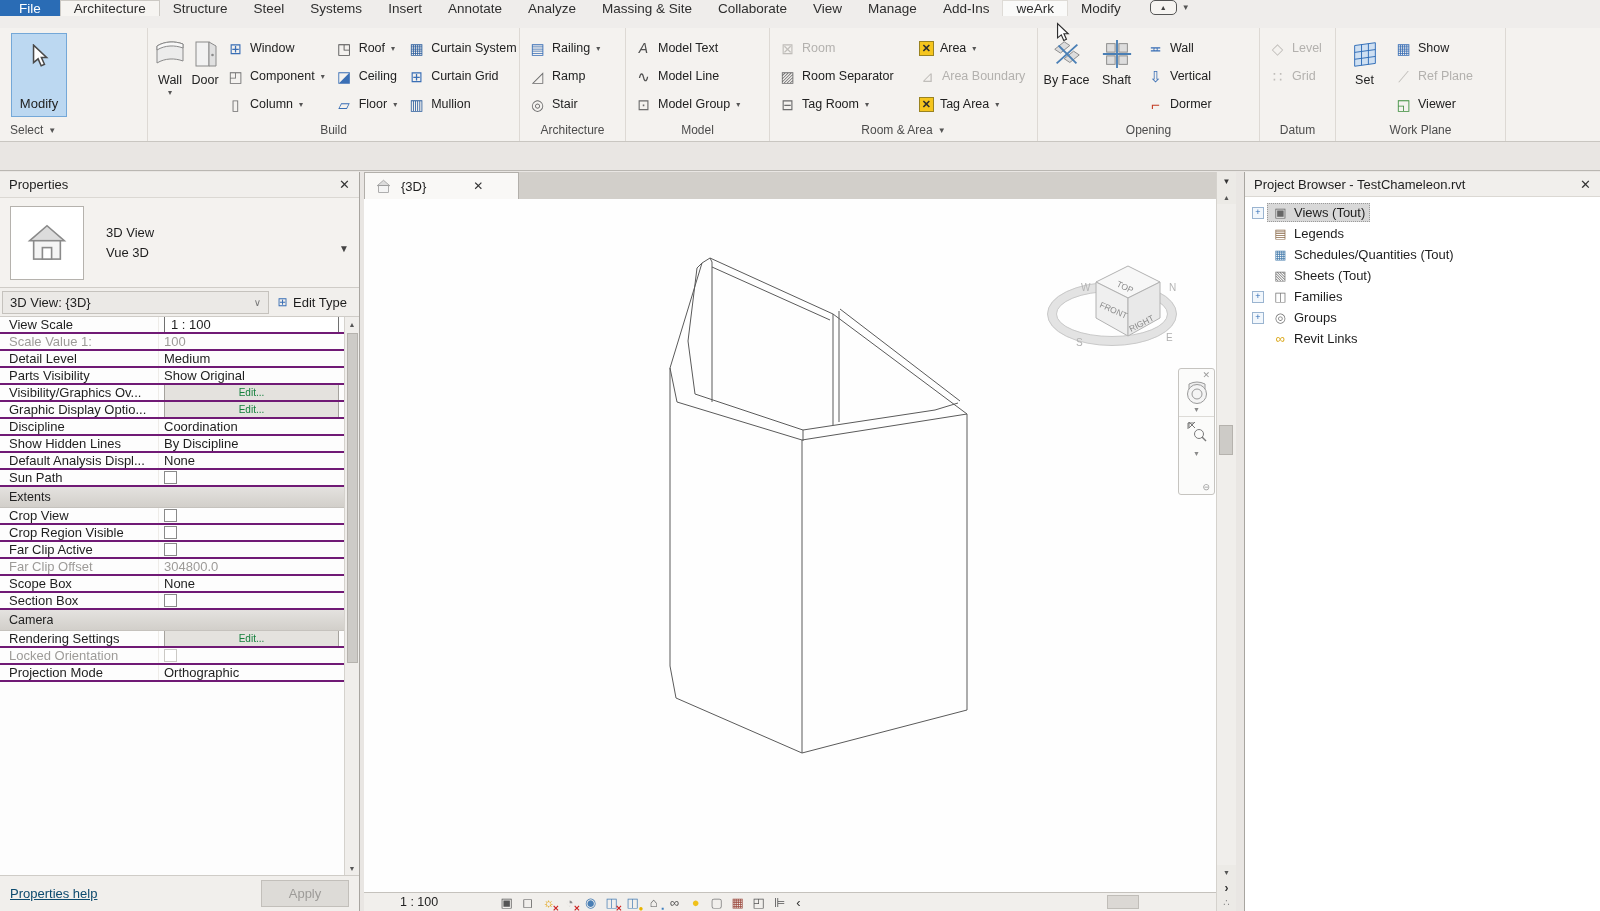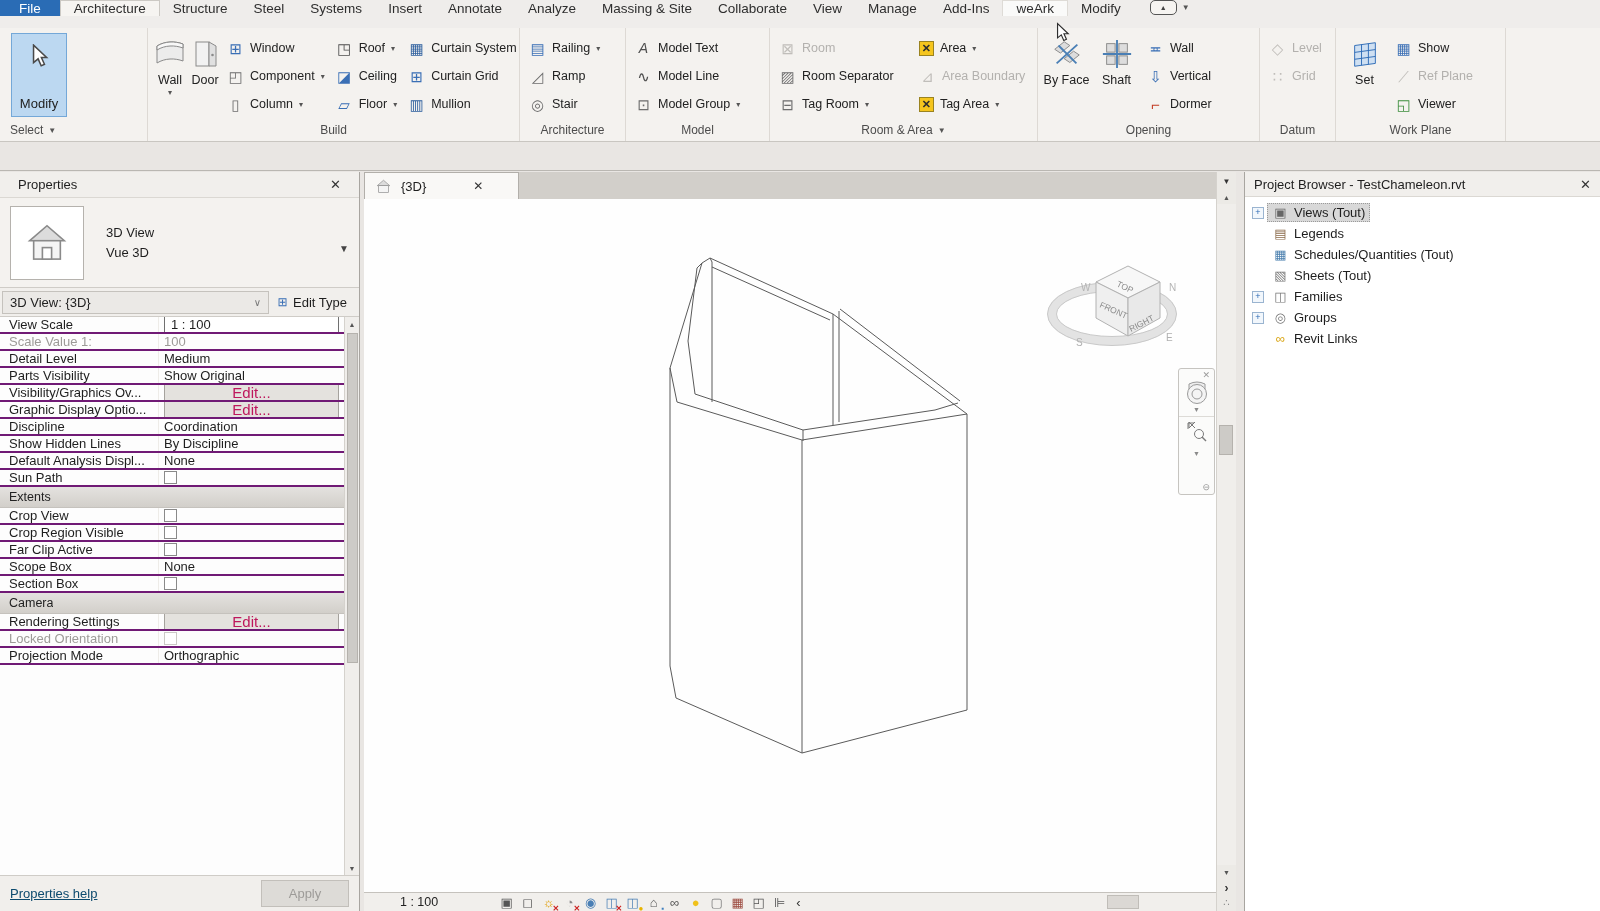--- a/index.html
+++ b/index.html
@@ -29,21 +29,21 @@
   .gi{width:17px;height:17px;display:inline-flex;align-items:center;justify-content:center;font-size:15px;flex:none;line-height:1}
   .ic-blue{color:#3a6fb5}.ic-dblue{color:#2d5f9e}.ic-gray{color:#6e6e6e}.ic-dgray{color:#4f4f4f}.ic-dis{color:#c0beba}.ic-green{color:#3f8f3f}.ic-red{color:#c23b22}
   .sbtn.grayed,.bigbtn.grayed{color:#b3b1ae}
   .area-ic{background:#f5c51d;color:#2e2e2e;font-size:11px;width:15px;height:15px;border:1px solid #9a8320;display:inline-flex;align-items:center;justify-content:center;flex:none;font-weight:bold}
 
   
   .seam{position:absolute;top:170px;left:0;right:0;height:1px;background:#bab7b2}
 
   
   .props{position:absolute;top:172px;left:0;width:360px;bottom:0;background:#f1efec;border-right:1px solid #a8a5a0;display:flex;flex-direction:column;font-size:13px}
-  .ptitle{height:26px;flex:none;display:flex;align-items:center;padding:0 18px;border-bottom:1px solid #dbd8d3}
+  .ptitle{height:26px;flex:none;display:flex;align-items:center;padding:0 9px;border-bottom:1px solid #dbd8d3}
   .xbtn{margin-left:auto;font-size:13px;color:#333}
   .ppreview{height:90px;flex:none;display:flex;align-items:center;padding:7px 10px;border-bottom:1px solid #cfccc7;background:#f4f2ef;position:relative}
   .pprevbox{width:74px;height:74px;background:#fff;border:1px solid #b5b2ad;display:flex;align-items:center;justify-content:center;flex:none}
   .pprevtxt{margin-left:22px;line-height:1.5}
   .pprevdd{position:absolute;right:10px;top:50%;font-size:10px;color:#444}
   .ptypebar{height:28px;flex:none;display:flex;align-items:center;padding:2px 0 2px 2px}
   .ptypesel{flex:1;height:23px;background:#ebe9e6;border:1px solid #c5c2bd;display:flex;align-items:center;padding:0 7px;color:#222}
   .ptypesel .chv{margin-left:auto;color:#777;font-size:10px}
   .edittype{width:90px;flex:none;display:flex;align-items:center;gap:4px;padding-left:7px;font-size:13px}
   .pgridwrap{flex:1;display:flex;min-height:0;border-top:1px solid #cfccc7}
@@ -51,21 +51,21 @@
   .pscroll{width:15px;flex:none;background:#f0eeeb;border-left:1px solid #d5d2cd;display:flex;flex-direction:column;align-items:center}
   .sar{font-size:7px;color:#555;height:14px;display:flex;align-items:center}
   .pthumb{width:11px;height:330px;background:#cdcbc7;border:1px solid #b5b2ad;margin-top:2px}
   .prow{height:17px;display:flex;align-items:center;border-bottom:2px solid #701a75;background:#fdfdfd}
   .plabel{width:158px;flex:none;padding-left:9px;white-space:nowrap;overflow:hidden;color:#1e1e1e}
   .pvalcell{flex:1;height:100%;display:flex;align-items:center;padding:0 5px;border-left:1px solid #eeece8;color:#1e1e1e;min-width:0;white-space:nowrap;overflow:hidden}
   .prow.k-section{height:21px;background:linear-gradient(#e4e2df,#d2cfca);border-bottom:1px solid #c5c2bd}
   .k-section .plabel{width:auto;font-size:12.5px;color:#222}
   .k-section .pvalcell{border-left:none}
   .val-input{display:none;flex:1;height:20px;border:1px solid #707070;background:#fff;align-items:center;padding:0 6px}
-  .val-btn{display:none;flex:1;height:20px;background:#e4e2de;border:1px solid #a5a29d;align-items:center;justify-content:center;font-size:15px;color:#be185d}
+  .val-btn{display:none;flex:1;height:20px;background:#e4e2de;border:1px solid #a5a29d;align-items:center;justify-content:center;font-size:10px;color:#15803d}
   .val-text{display:none}
   .cbx{display:none;width:13px;height:13px;border:1px solid #8a8a8a;background:#fff}
   .k-text .val-text,.k-textgray .val-text{display:inline}
   .k-input .val-input{display:flex}
   .k-button .val-btn{display:flex}
   .k-check .cbx,.k-checkgray .cbx{display:inline-block}
   .k-checkgray .cbx{border-color:#cbc9c5}
   .k-textgray .plabel,.k-textgray .val-text,.k-checkgray .plabel{color:#9d9b98}
   .pbottom{height:36px;flex:none;display:flex;align-items:center;padding:0 10px;border-top:1px solid #cfccc7;background:#f1efec}
   .phelp{color:#0c4a6e;text-decoration:underline}
@@ -546,20 +546,27 @@
             <span class="pvalcell">
 
               <span class="cbx"></span>
             </span>
           </div>
           <div class="prow k-check">
             <span class="plabel">Far Clip Active</span>
             <span class="pvalcell">
 
               <span class="cbx"></span>
+            </span>
+          </div>
+          <div class="prow k-textgray">
+            <span class="plabel">Far Clip Offset</span>
+            <span class="pvalcell">
+              <span class="val-text">304800.0</span>
+
             </span>
           </div>
           <div class="prow k-text">
             <span class="plabel">Scope Box</span>
             <span class="pvalcell">
               <span class="val-text">None</span>
 
             </span>
           </div>
           <div class="prow k-check">

